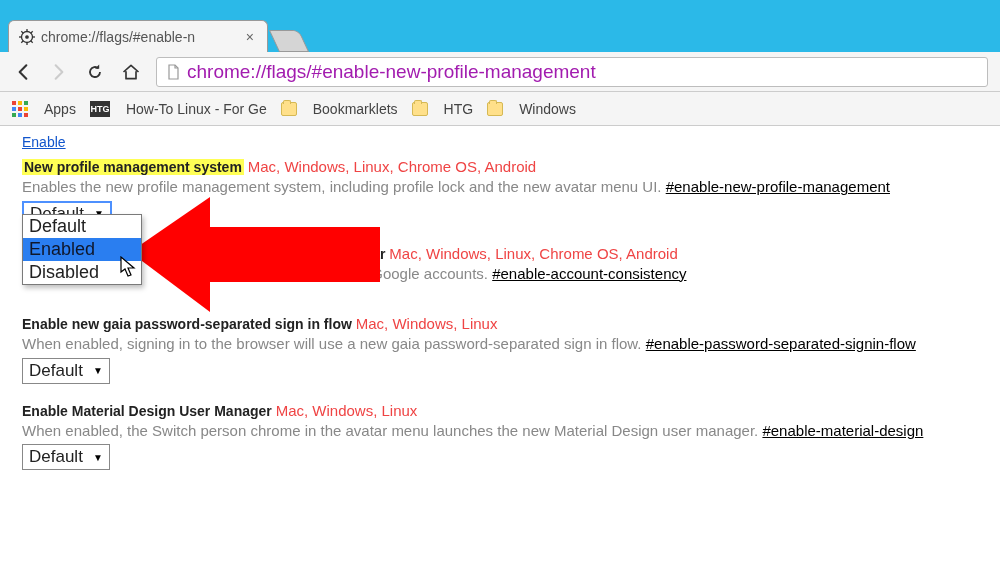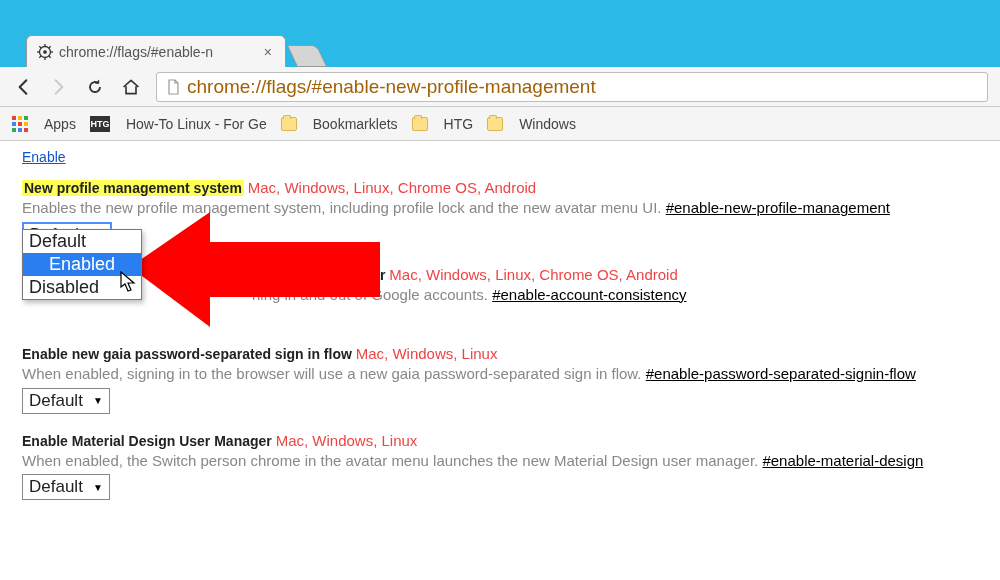--- a/index.html
+++ b/index.html
@@ -5,23 +5,23 @@
   * { box-sizing: border-box; margin: 0; padding: 0; }
   body {
     font-family: Arial, Helvetica, sans-serif;
     width: 1000px;
     height: 580px;
     overflow: hidden;
     background: #fff;
     position: relative;
   }
   .titlebar {
-    height: 67px;
+    height: 52px;
     background: #2bb9e8;
-    padding-left: 26px;
+    padding-left: 8px;
     display: flex;
     align-items: flex-end;
   }
   .tab {
     height: 32px;
     background: #f5f5f5;
     border: 1px solid #999;
     border-bottom: none;
     border-radius: 6px 6px 0 0;
     display: flex;
@@ -89,21 +89,21 @@
     border-radius: 3px;
     background: #fff;
     display: flex;
     align-items: center;
     padding: 0 8px;
     gap: 6px;
   }
   .urlbar .docicon { width: 16px; height: 16px; }
   .urltext {
     font-size: 19px;
-    color: #a16207;
+    color: #a21caf;
   }
   .bookbar {
     height: 34px;
     background: #f5f5f5;
     border-bottom: 1px solid #ccc;
     display: flex;
     align-items: center;
     padding: 0 12px;
     gap: 14px;
     font-size: 14px;
@@ -148,21 +148,21 @@
     background: #fff;
     font-size: 14px;
     color: #222;
     position: relative;
   }
   .enable-link {
     color: #1155cc;
     text-decoration: underline;
     font-size: 14px;
     display: inline-block;
-    margin-bottom: 14px;
+    margin-bottom: 8px;
   }
   .flag {
     margin-bottom: 18px;
   }
   .flag-title { font-weight: bold; font-size: 14px; }
   .flag-title.hl { background: #ffff55; padding: 0 2px; }
   .platforms { color: #ef4444; font-size: 15px; font-weight: normal; }
   .flag-desc { color: #888; font-size: 15px; margin-top: 2px; line-height: 1.3; }
   .flag-hash { color: #000000; text-decoration: underline; }
   .select {
@@ -184,21 +184,21 @@
     left: 22px;
     top: 88px;
     width: 120px;
     background: #fff;
     border: 1px solid #7a7a7a;
     box-shadow: 2px 3px 5px rgba(0,0,0,0.25);
     z-index: 20;
     font-size: 18px;
   }
   .dropdown .opt { padding: 1px 6px; cursor: pointer; }
-  .dropdown .opt.sel { background: #2a7ef0; color: #ffffff; text-align: center; }
+  .dropdown .opt.sel { background: #2a7ef0; color: #0f172a; }
   .arrowhint {
     position: absolute;
     left: 130px;
     top: 66px;
     z-index: 15;
     pointer-events: none;
   }
   .cursor {
     position: absolute;
     left: 120px;
@@ -327,21 +327,21 @@
       <span class="flag-title">ency bet       en browser and cookie jar</span>
       <span class="platforms">Mac, Windows, Linux, Chrome OS, Android</span>
     </div>
     <div class="flag-desc" style="margin-left:100px;">
       <span>ning in and out of Google accounts.</span>
       <span class="flag-hash">#enable-account-consistency</span>
     </div>
   </div>
 
   
-  <div class="flag" style="margin-top:41px;">
+  <div class="flag" style="margin-top:32px;">
     <div>
       <span class="flag-title">Enable new gaia password-separated sign in flow</span>
       <span class="platforms">Mac, Windows, Linux</span>
     </div>
     <div class="flag-desc">
       <span>When enabled, signing in to the browser will use a new gaia password-separated sign in flow.</span>
       <span class="flag-hash">#enable-password-separated-signin-flow</span>
     </div>
     <div class="select">
       <span>Default</span>

